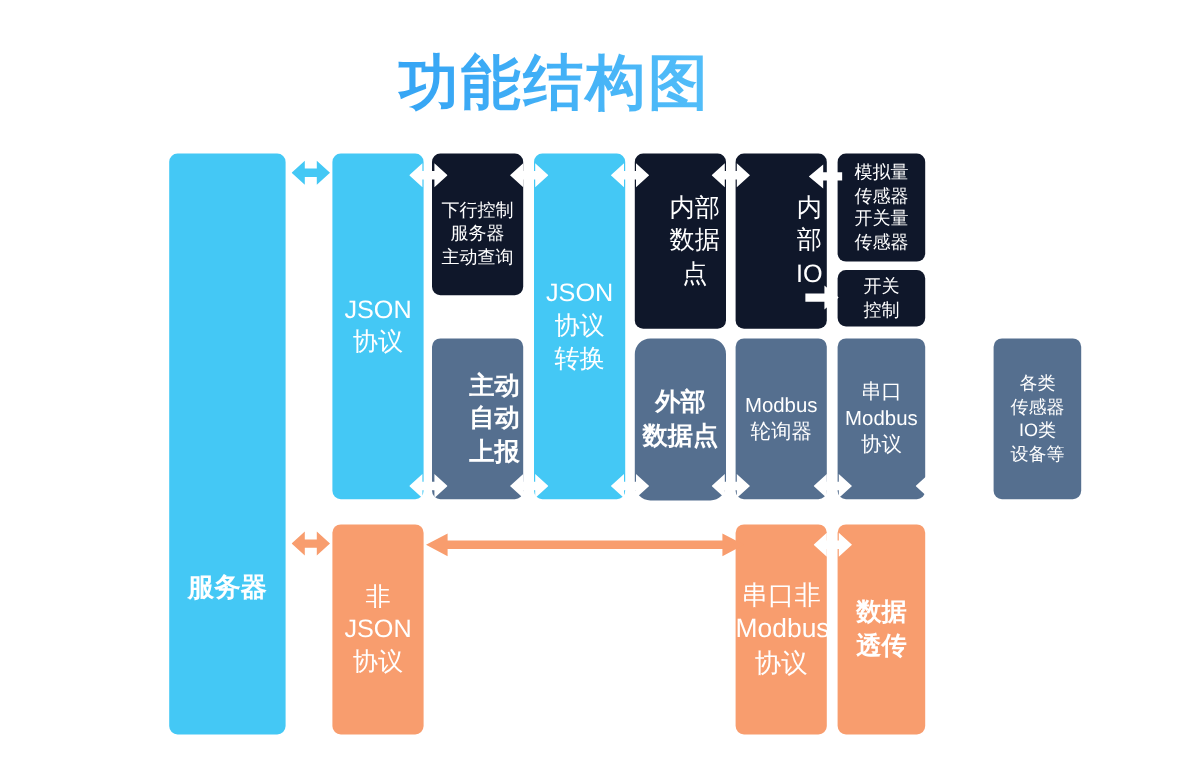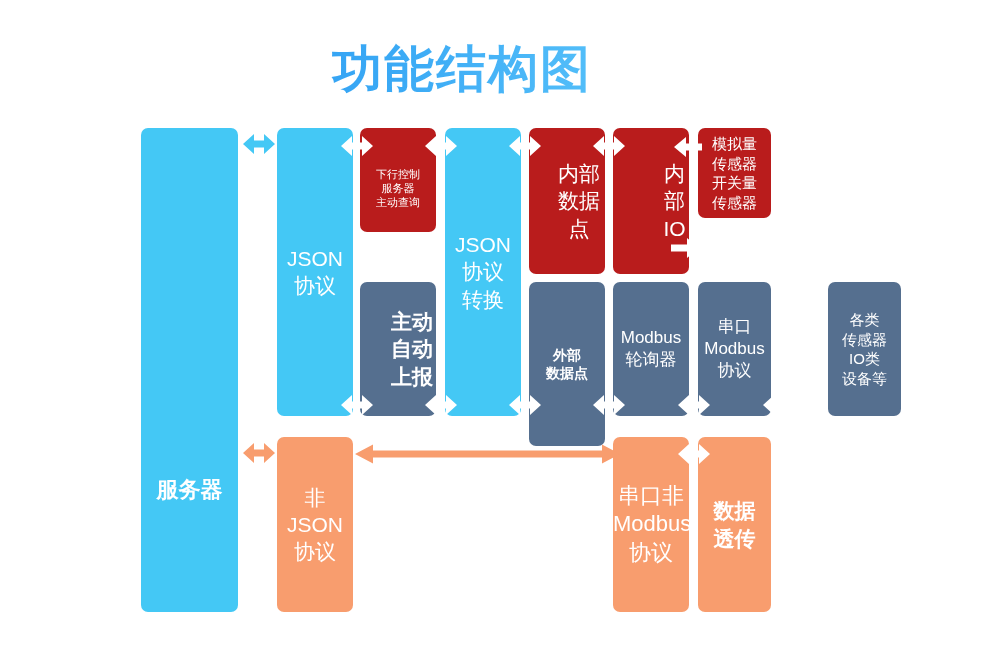--- a/index.html
+++ b/index.html
@@ -27,21 +27,21 @@
     border-radius: 7px;
     color: #ffffff;
     display: flex; align-items: center; justify-content: center;
     text-align: center;
     line-height: 1.3;
     white-space: pre-line;
   }
   .box .lbl { display: block; width: 100%; }
 
   .c-blue   { background: #44c8f5; }
-  .c-teal   { background: #b91c1c; justify-content: center; }
+  .c-teal   { background: #0f172a; justify-content: center; }
   .c-slate  { background: #556f8f; }
   .c-orange { background: #f89d6e; }
 
   
   .arrow { position: absolute; }
   
   .arrow svg { display: block; }
 
   
   #long-arrow { position: absolute; }
@@ -55,60 +55,64 @@
 
   <div class="box c-blue" style="left:141px; top:128px; width:97px; height:484px; font-size:22px; font-weight:bold;">
     <span class="lbl" style="position:relative; top:120px;">服务器</span>
   </div>
 
   <div class="box c-blue" style="left:277px; top:128px; width:76px; height:288px; font-size:21px;">
     <span class="lbl">JSON
 协议</span>
   </div>
 
-  <div class="box c-teal" style="left:360px; top:128px; width:76px; height:104px; font-size:11px;">
+  <div class="box c-teal" style="left:360px; top:128px; width:76px; height:118px; font-size:15px;">
     <span class="lbl" style="position:relative; top:8px;">下行控制
 服务器
 主动查询</span>
   </div>
   <div class="box c-slate" style="left:360px; top:282px; width:76px; height:134px; font-size:21px; font-weight:bold;padding-left:28px;">
     <span class="lbl">主动
 自动
 上报</span>
   </div>
 
   <div class="box c-blue" style="left:445px; top:128px; width:76px; height:288px; font-size:21px;">
     <span class="lbl">JSON
 协议
 转换</span>
   </div>
 
   <div class="box c-teal" style="left:529px; top:128px; width:76px; height:146px; font-size:21px;padding-left:24px;">
     <span class="lbl">内部
 数据点</span>
   </div>
-  <div class="box c-slate" style="left:529px; top:282px; width:76px; height:164px; font-size:14px; font-weight:bold;">
+  <div class="box c-slate" style="left:529px; top:282px; width:76px; height:135px; font-size:21px; font-weight:bold;border-radius:13px;">
     <span class="lbl">外部
 数据点</span>
   </div>
 
   <div class="box c-teal" style="left:613px; top:128px; width:76px; height:146px; font-size:21px;padding-left:47px;">
     <span class="lbl">内部IO</span>
   </div>
   <div class="box c-slate" style="left:613px; top:282px; width:76px; height:134px; font-size:17px;">
     <span class="lbl">Modbus
 轮询器</span>
   </div>
 
   <div class="box c-teal" style="left:698px; top:128px; width:73px; height:90px; font-size:15px;">
     <span class="lbl">模拟量
 传感器
 开关量
 传感器</span>
   </div>
+  <div class="box c-teal" style="left:698px; top:225px; width:73px; height:47px; font-size:15px;">
+    <span class="lbl">开关
+控制</span>
+  </div>
 
   <div class="box c-slate" style="left:698px; top:282px; width:73px; height:134px; font-size:17px;">
     <span class="lbl">串口
 Modbus
 协议</span>
   </div>
 
   <div class="box c-slate" style="left:828px; top:282px; width:73px; height:134px; font-size:15px;">
     <span class="lbl">各类
 传感器

